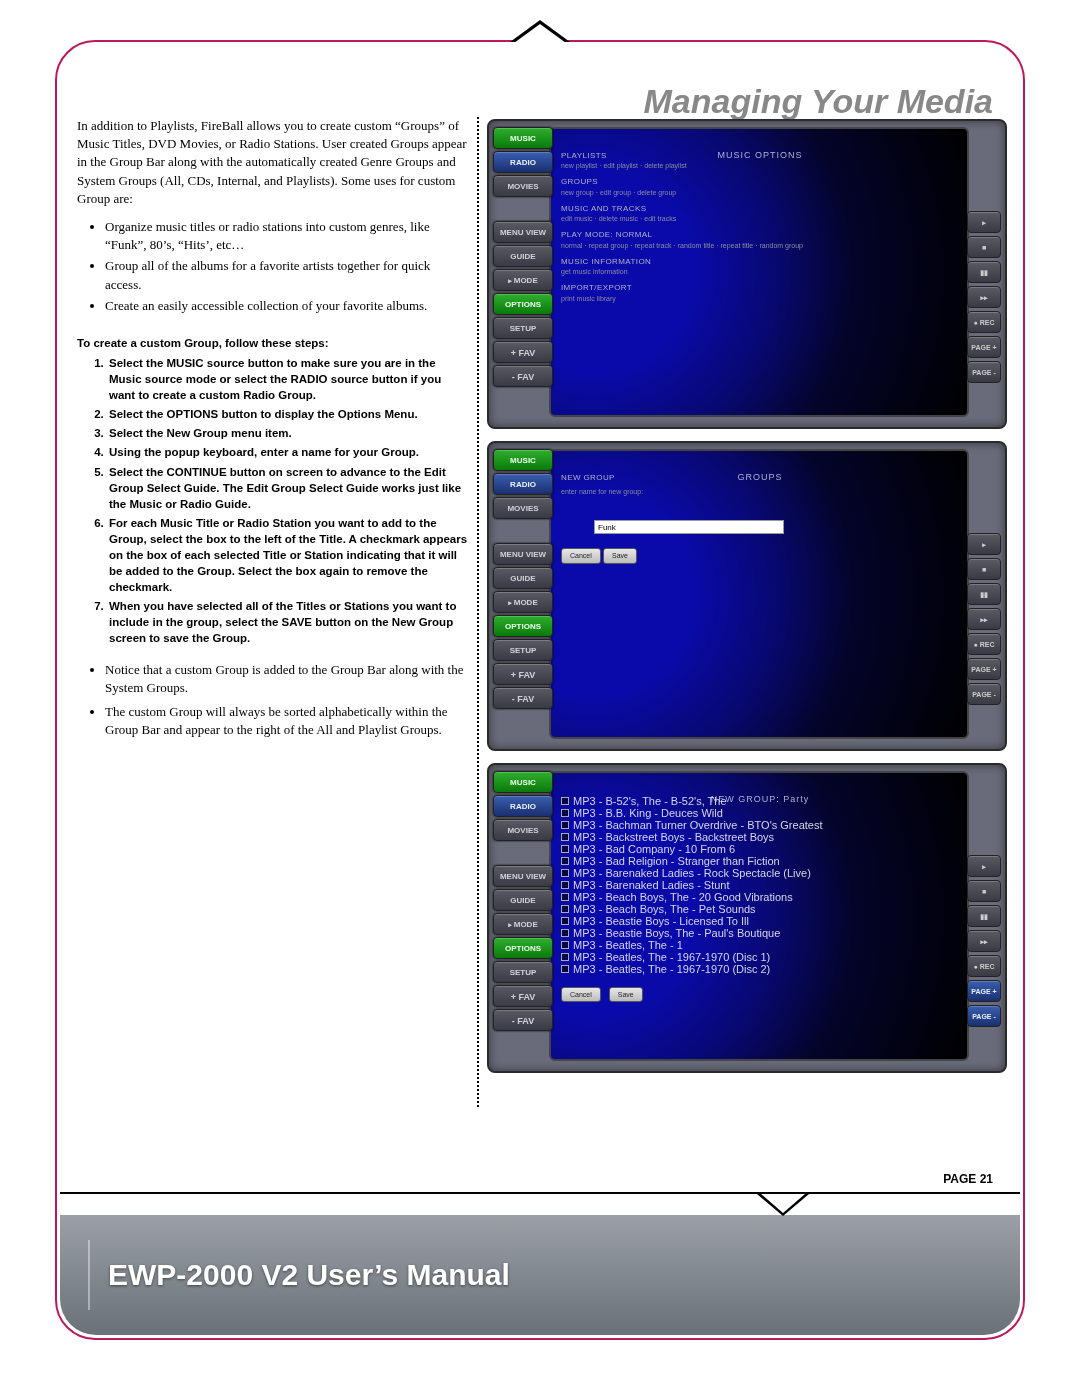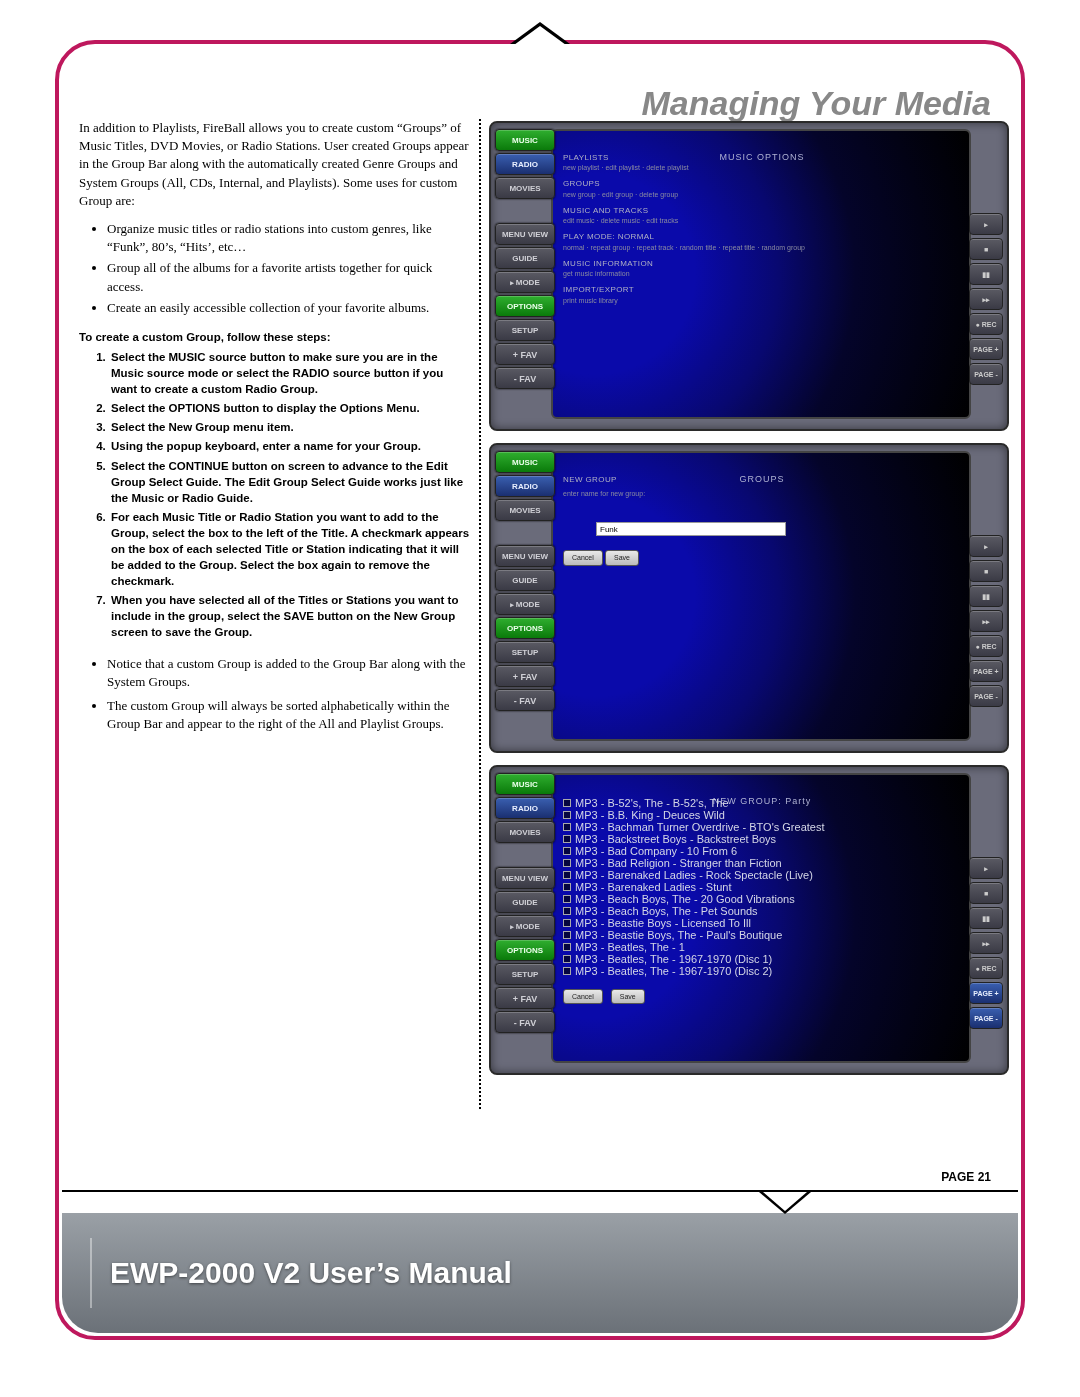--- a/index.html
+++ b/index.html
@@ -9,21 +9,21 @@
     background: #fff;
     position: relative;
     font-family: Georgia, 'Times New Roman', serif;
   }
   .page-frame {
     position: absolute;
     left: 55px;
     top: 40px;
     width: 970px;
     height: 1300px;
-    border: 4px solid #be185d;
+    border: 2px solid #be185d;
     border-radius: 40px;
     background: #fff;
   }
   
   .top-notch {
     position: absolute;
     left: 50%;
     top: -22px;
     transform: translateX(-50%);
     width: 0; height: 0;
@@ -77,21 +77,21 @@
   .left-col p { margin-bottom: 6px; }
   .left-col ul.bullets {
     list-style: disc;
     margin: 10px 0 10px 28px;
   }
   .left-col ul.bullets li { margin-bottom: 3px; }
   .left-col .bold-line {
     font-family: Arial, Helvetica, sans-serif;
     font-weight: bold;
     font-size: 11.5px;
-    margin-top: 12px;
+    margin-top: 20px;
     margin-bottom: 4px;
   }
   .left-col ol.steps {
     list-style: decimal;
     margin: 0 0 10px 30px;
     font-family: Arial, Helvetica, sans-serif;
     font-weight: bold;
     font-size: 11.5px;
   }
   .left-col ol.steps li { margin-bottom: 3px; padding-left: 2px; }

